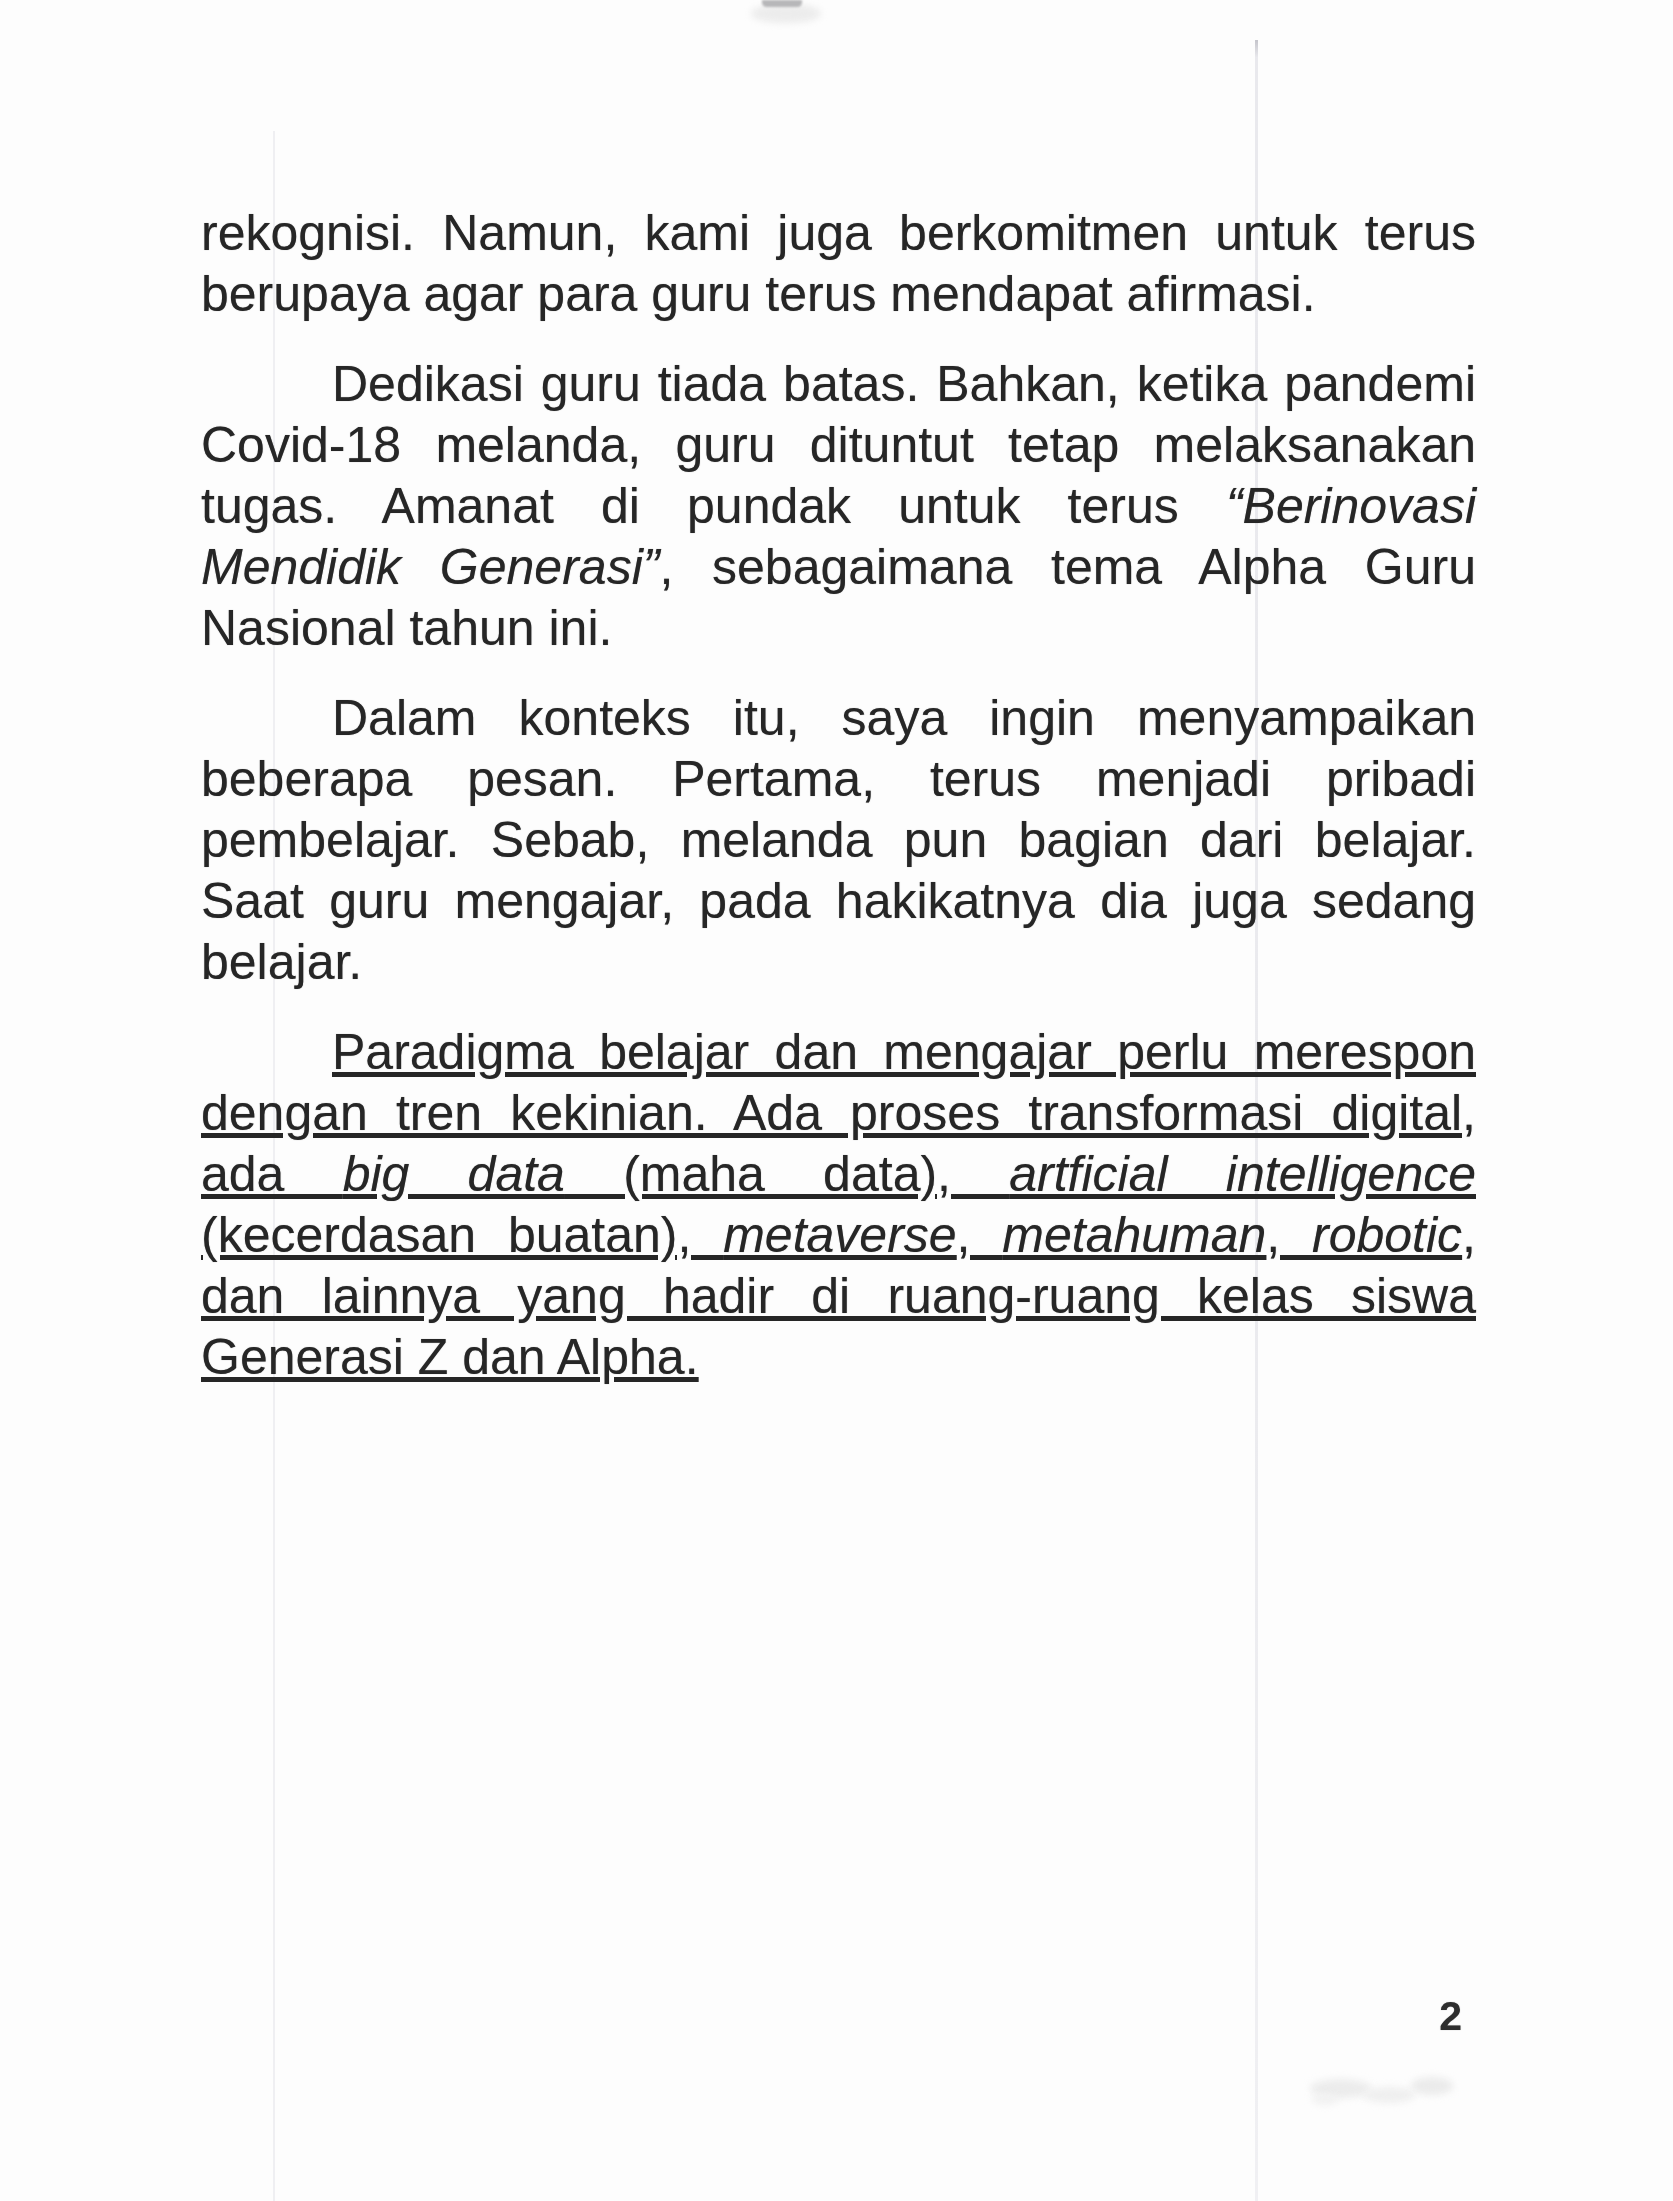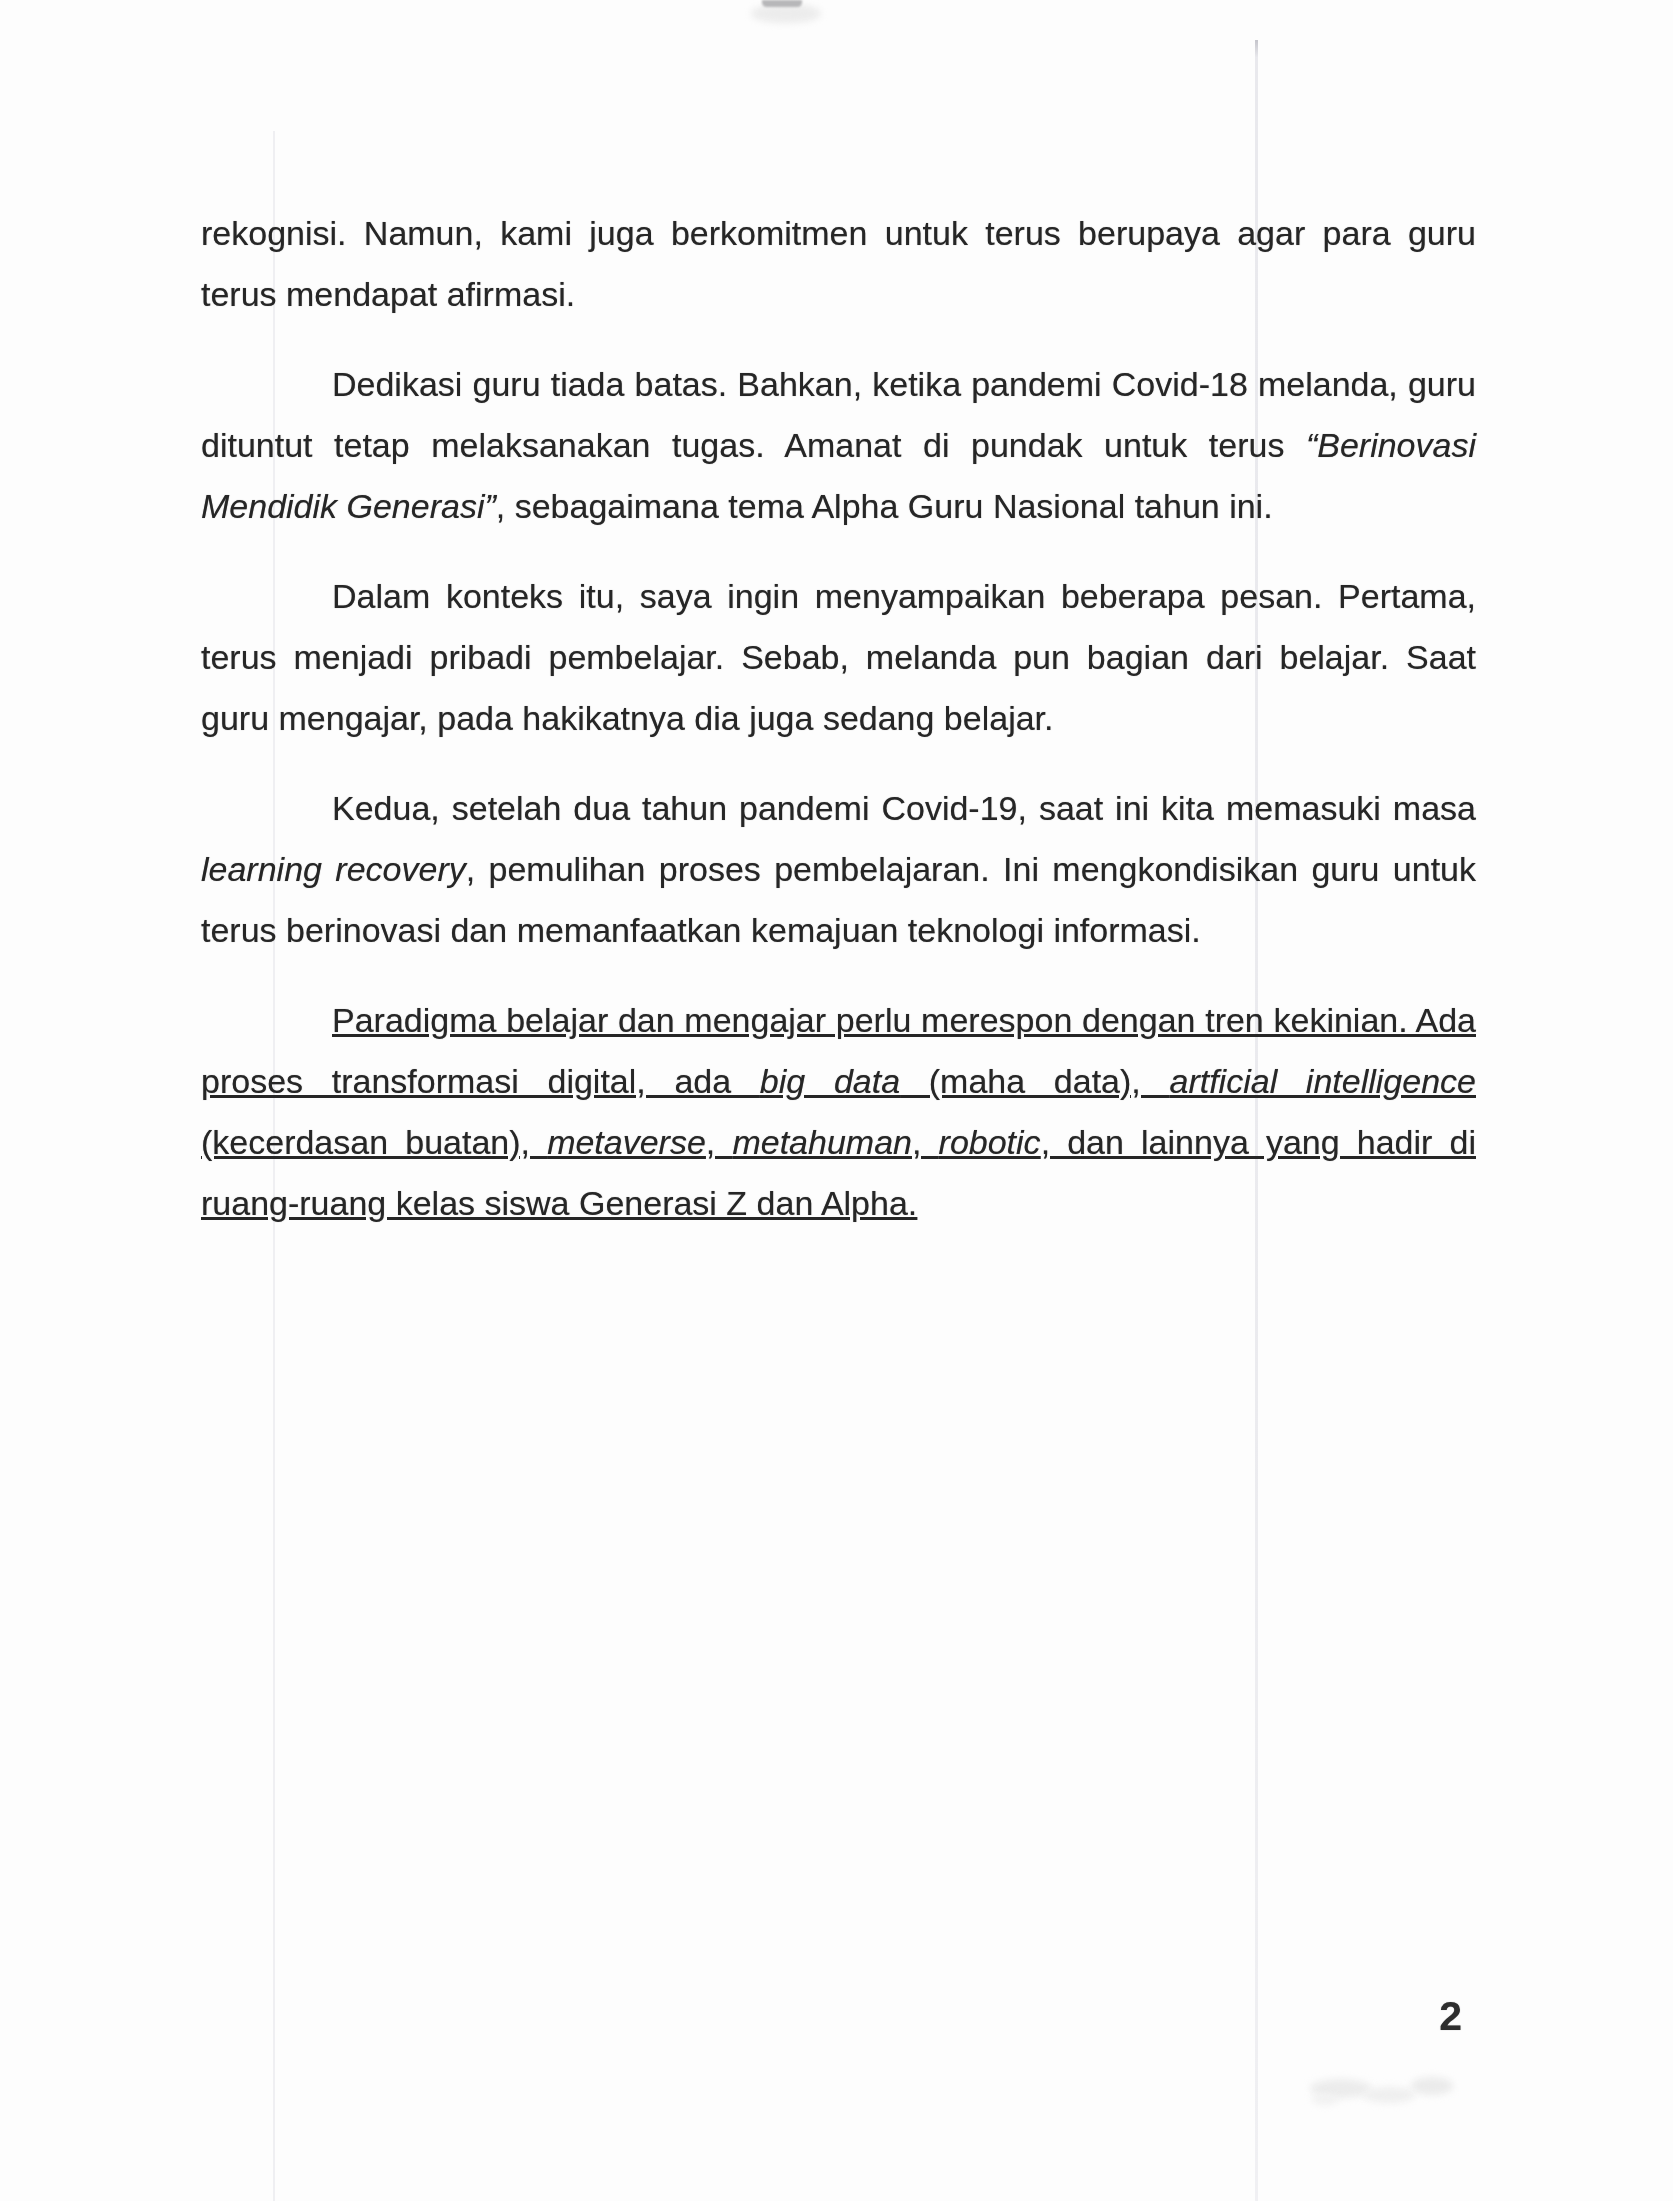--- a/index.html
+++ b/index.html
@@ -18,21 +18,21 @@
   .page{
     position:relative;
     width:1673px;height:2201px;
     background:var(--paper);
   }
   
   .text-block{
     position:absolute;
     left:201px;top:203px;width:1275px;
     color:var(--ink);
-    font-size:34px;
+    font-size:50px;
     line-height:61px;
     text-align:justify;
     text-shadow:0 0 0.9px rgba(45,45,45,.55);
   }
   .para{margin:0 0 29px 0;padding:0;}
   .para.indent{text-indent:131px;}
   .para:last-child{margin-bottom:0;text-decoration:underline;}
   .it{font-style:italic;}
   
   .page-number{
@@ -94,21 +94,20 @@
 
   <main class="text-block">
 
     <p class="para"><span>rekognisi. Namun, kami juga berkomitmen untuk terus berupaya agar para guru terus mendapat afirmasi.</span></p>
 
 
     <p class="para indent"><span>Dedikasi guru tiada batas. Bahkan, ketika pandemi Covid-18 melanda, guru dituntut tetap melaksanakan tugas. Amanat di pundak untuk terus </span><span class="it">“Berinovasi Mendidik Generasi”</span><span>, sebagaimana tema Alpha Guru Nasional tahun ini.</span></p>
 
     <p class="para indent"><span>Dalam konteks itu, saya ingin menyampaikan beberapa pesan. Pertama, terus menjadi pribadi pembelajar. Sebab, melanda pun bagian dari belajar. Saat guru mengajar, pada hakikatnya dia juga sedang belajar.</span></p>
 
-    <p class="para indent"><span>Kedua, setelah dua tahun pandemi Covid-19, saat ini kita memasuki masa </span><span class="it">learning recovery</span><span>, pemulihan proses pembelajaran. Ini mengkondisikan guru untuk terus berinovasi dan memanfaatkan kemajuan teknologi informasi.</span></p>
 
     <p class="para indent"><span>Paradigma belajar dan mengajar perlu merespon dengan tren kekinian. Ada proses transformasi digital, ada </span><span class="it">big data</span><span> (maha data), </span><span class="it">artficial intelligence</span><span> (kecerdasan buatan), </span><span class="it">metaverse</span><span>, </span><span class="it">metahuman</span><span>, </span><span class="it">robotic</span><span>, dan lainnya yang hadir di ruang-ruang kelas siswa Generasi Z dan Alpha.</span></p>
 
   </main>
 
   <div class="page-number">2</div>
 
 </div>
 
 

